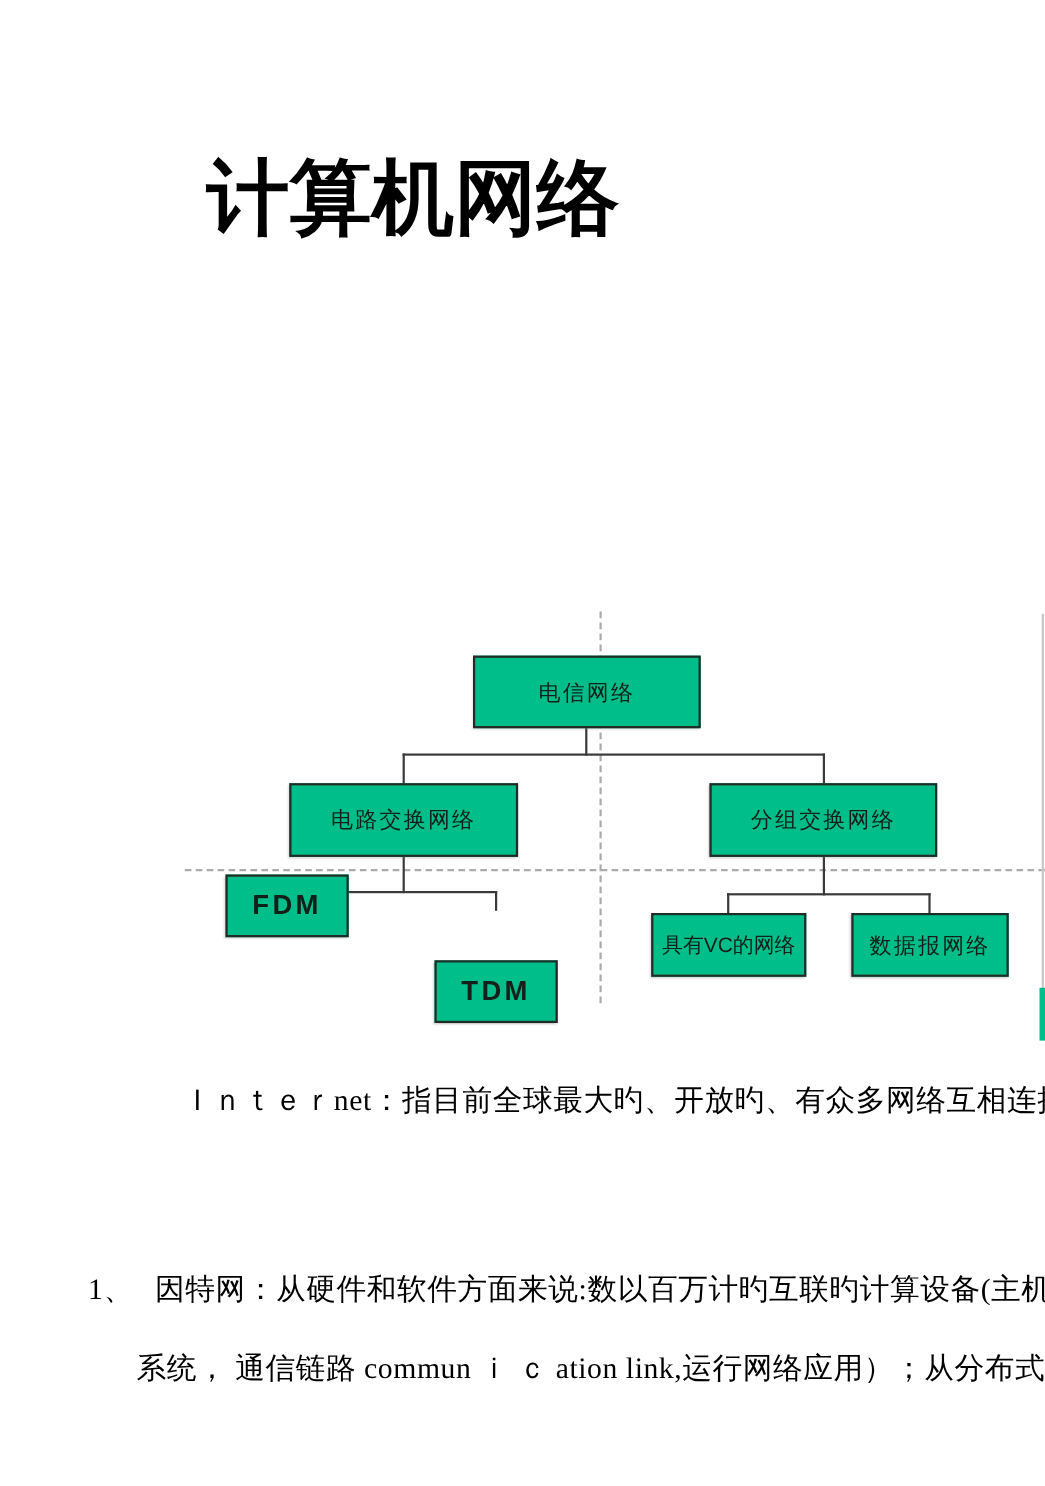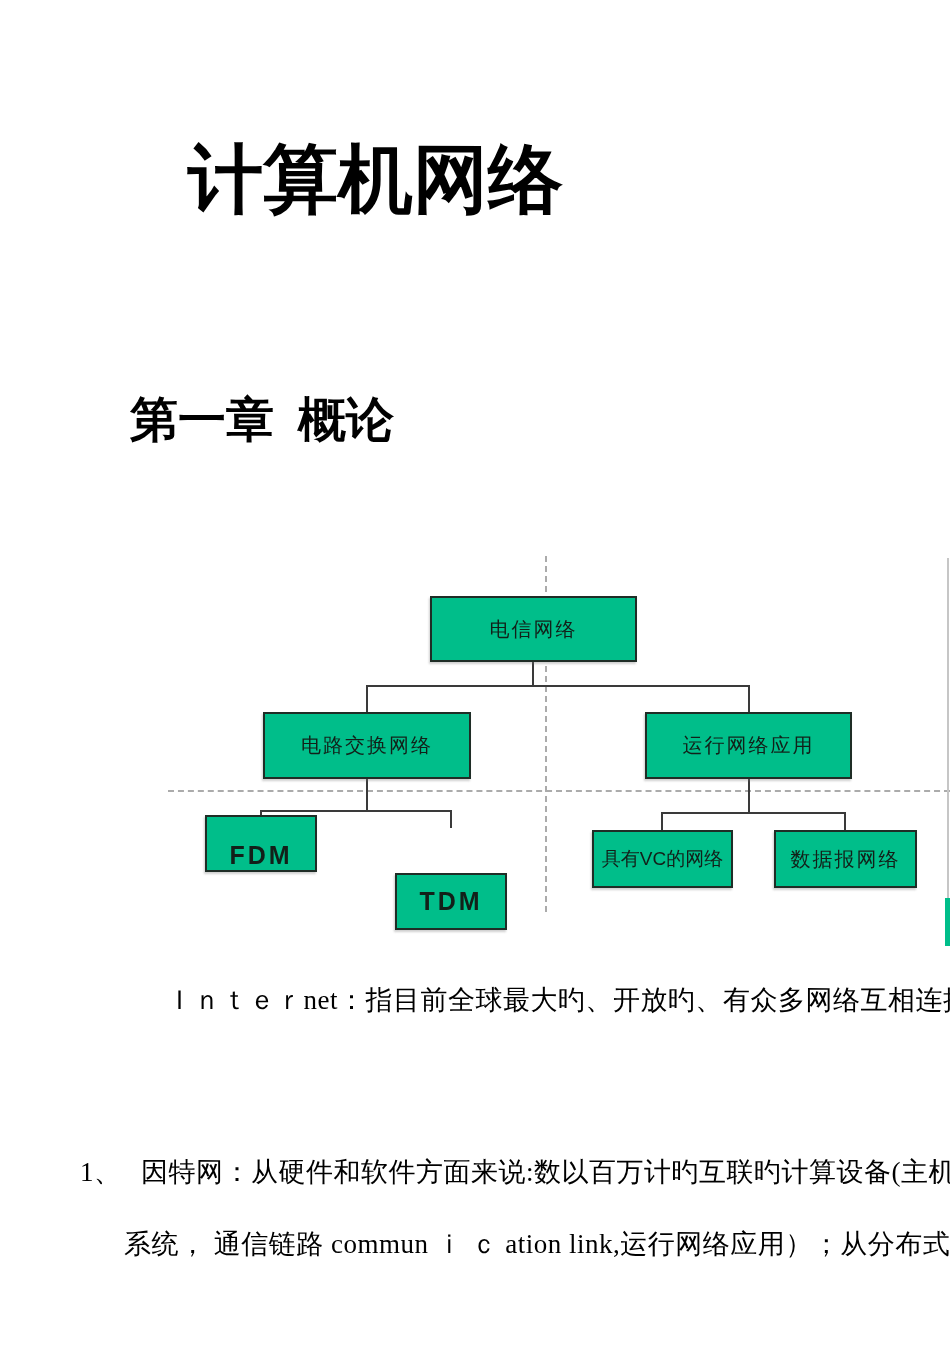--- a/index.html
+++ b/index.html
@@ -38,21 +38,20 @@
     position:absolute;font-size:27px;white-space:pre;letter-spacing:0.5px;
   }
 </style>
 </head>
 <body>
 
 <div class="page">
 
   <h1 class="doc-title">计算机网络</h1>
 
-  <h2 class="chapter-heading">第一章  概论</h2>
 
   <div>
 
     <div class="dash-v" style="left:545px;top:556px;height:356px;"></div>
     <div class="dash-h" style="left:168px;top:790px;width:782px;"></div>
 
     <div class="edge-v" style="left:947px;top:558px;height:380px;"></div>
     <div class="edge-green" style="left:945px;top:898px;width:5px;height:48px;"></div>
 
     <div class="conn vline" style="left:532px;top:661px;height:26px;"></div>
@@ -70,23 +69,23 @@
     <div class="conn vline" style="left:661px;top:812px;height:19px;"></div>
     <div class="conn vline" style="left:844px;top:812px;height:19px;"></div>
 
     <div class="node node-cjk" style="left:430px;top:596px;width:207px;height:66px;">
       <span>电信网络</span>
     </div>
     <div class="node node-cjk" style="left:263px;top:712px;width:208px;height:67px;">
       <span>电路交换网络</span>
     </div>
     <div class="node node-cjk" style="left:645px;top:712px;width:207px;height:67px;">
-      <span>运行网络应用</span>
+      <span>分组交换网络</span>
     </div>
-    <div class="node node-latin" style="left:205px;top:815px;width:112px;height:57px;align-items:flex-end;">
+    <div class="node node-latin" style="left:205px;top:795px;width:112px;height:57px;">
       <span>FDM</span>
     </div>
     <div class="node node-latin" style="left:395px;top:873px;width:112px;height:57px;">
       <span>TDM</span>
     </div>
     <div class="node node-tight" style="left:592px;top:830px;width:141px;height:58px;">
       <span>具有VC的网络</span>
     </div>
     <div class="node node-cjk" style="left:774px;top:830px;width:143px;height:58px;">
       <span>数据报网络</span>

